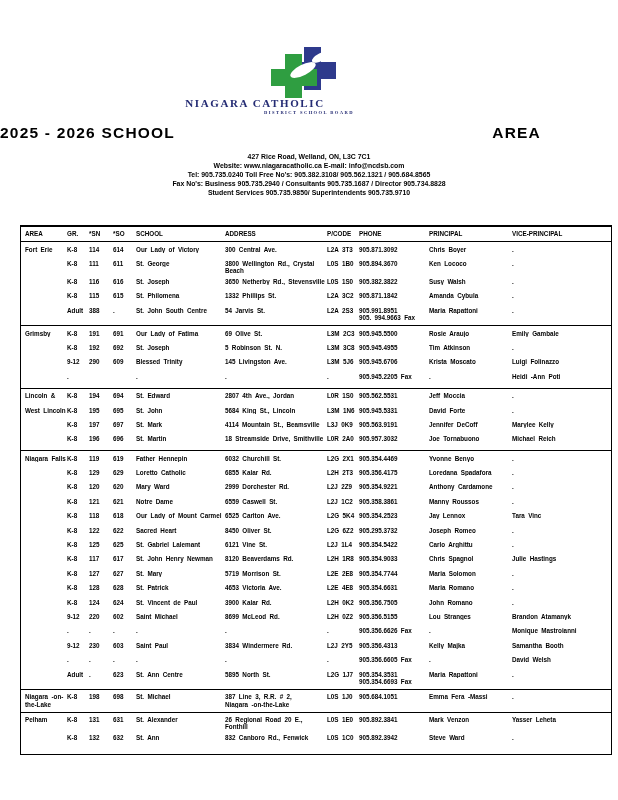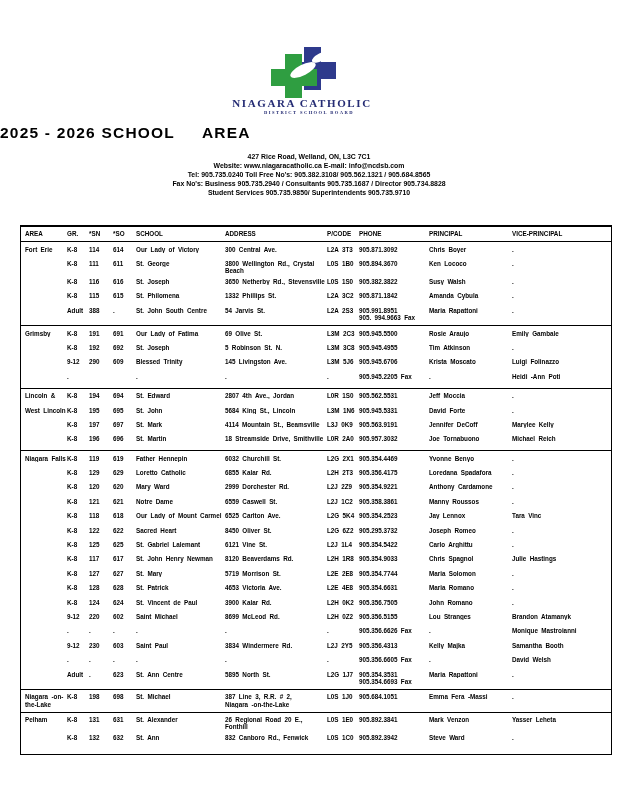--- a/index.html
+++ b/index.html
@@ -3,24 +3,24 @@
 <meta charset="utf-8">
 <style>
   html,body{margin:0;padding:0;}
   body{width:618px;height:800px;background:#ffffff;position:relative;overflow:hidden;
        font-family:"Liberation Sans",sans-serif;color:#000;}
   .page{position:absolute;inset:0;}
 
   
   .logo{position:absolute;left:269px;top:44px;width:80px;height:56px;}
   .orgname{position:absolute;left:0;top:97px;width:510px;text-align:center;
-           font-family:"Liberation Serif",serif;color:#252c74;font-size:11px;font-weight:700;letter-spacing:1.6px;margin-left:47px;}
+           font-family:"Liberation Serif",serif;color:#252c74;font-size:11px;font-weight:700;letter-spacing:1.6px;}
   .orgsub{position:absolute;left:0;top:110px;width:618px;text-align:center;
           font-family:"Liberation Serif",serif;color:#252c74;font-size:4.6px;font-weight:700;letter-spacing:1.4px;}
-  .title{position:absolute;left:0;top:124px;width:541px;display:flex;justify-content:flex-start;gap:27px;
+  .title{position:absolute;left:0;top:124px;width:541px;display:flex;justify-content:space-between;gap:27px;
          font-size:15.5px;font-weight:800;letter-spacing:1.2px;}
   .contact{position:absolute;left:0;top:152px;width:618px;text-align:center;
            font-size:6.9px;font-weight:700;line-height:9px;}
 
   
   .tbl{position:absolute;left:20px;top:225px;width:592px;box-sizing:border-box;
        border-top:2px solid #000;border-bottom:1.6px solid #000;
        border-left:1px solid #000;border-right:1px solid #000;}
   .row{display:grid;grid-template-columns:46px 22px 24px 23px 89px 102px 32px 70px 83px 1fr;
        min-height:14.4px;align-items:start;}

